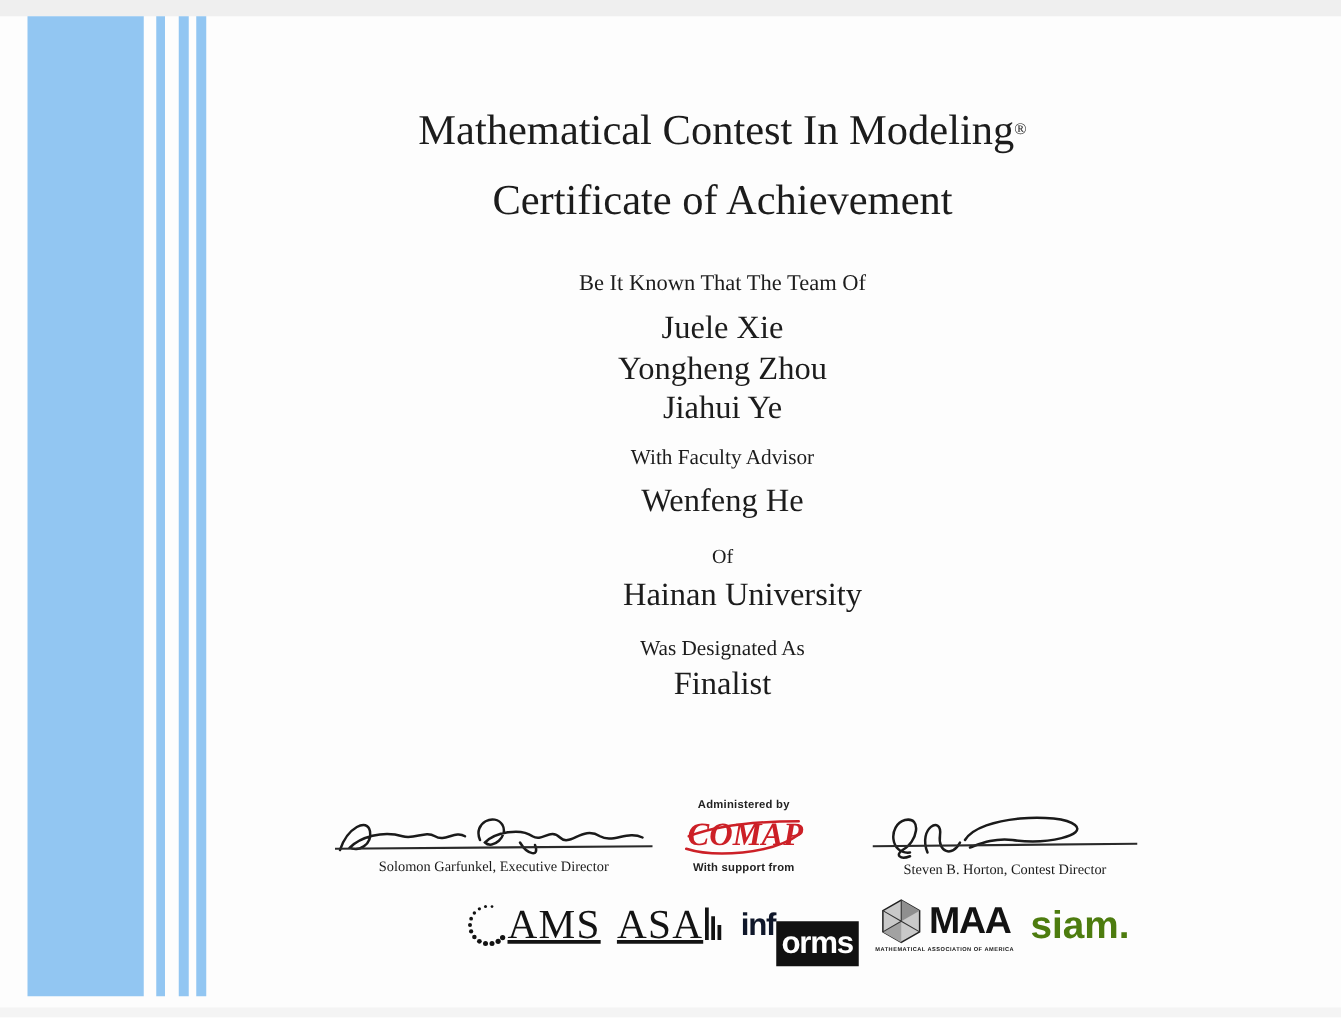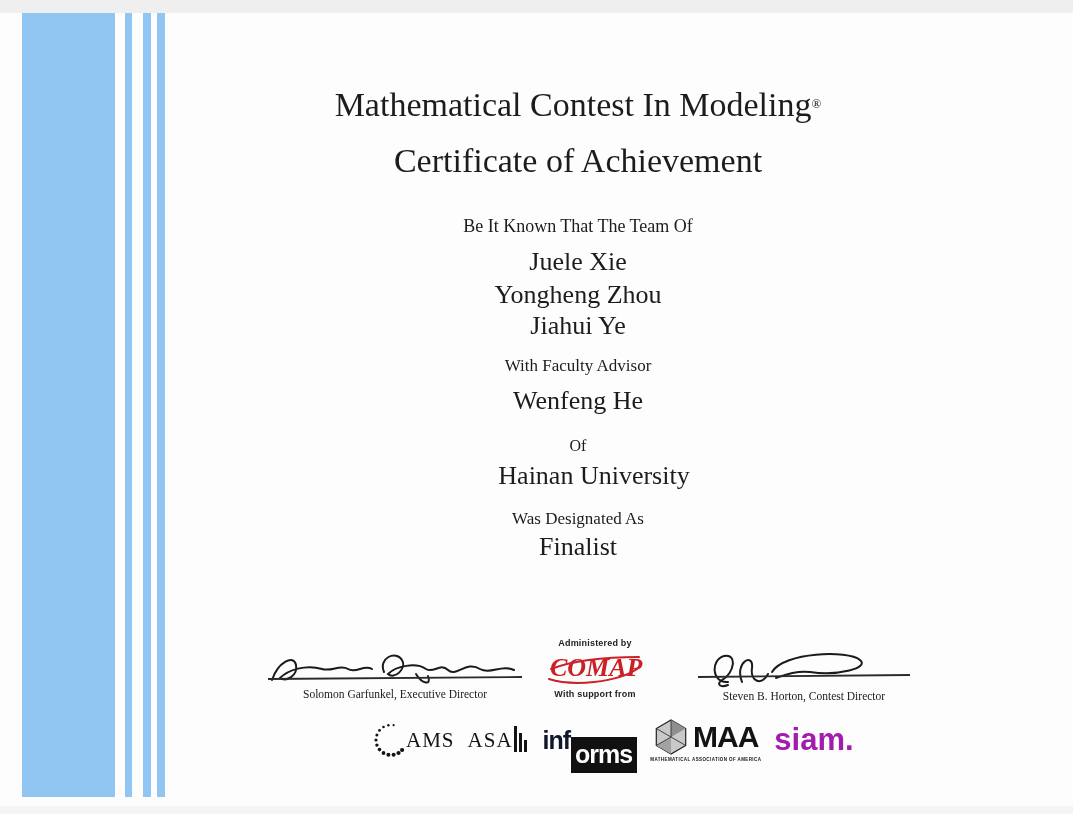--- a/index.html
+++ b/index.html
@@ -38,31 +38,31 @@
   .sigline{stroke:#2a2a2a;stroke-width:1.8;}
 
   .comap{position:absolute;left:533px;top:638px;width:124px;text-align:center;font-family:"Liberation Sans",sans-serif;}
   .tinyb{font-size:9px;font-weight:bold;color:#222;letter-spacing:.2px;}
   .comap-logo{display:block;margin:1px auto 2px;}
   .comap-text{font-family:"Liberation Serif",serif;font-style:italic;font-weight:bold;font-size:26px;fill:var(--comap-red,#cc2027);}
   .comap-swoosh{fill:none;stroke:var(--comap-red,#cc2027);stroke-width:2;stroke-linecap:round;}
 
   .logos{position:absolute;left:372px;top:717px;height:46px;display:flex;align-items:center;gap:13px;color:#131313;}
   .logo{display:flex;align-items:center;}
-  .serif-logo{font-family:"Liberation Serif",serif;font-size:21px;letter-spacing:1px;color:#131313;}
+  .serif-logo{font-family:"Liberation Serif",serif;font-size:33px;letter-spacing:1px;color:#131313;text-decoration:underline;}
   .ams svg{margin-right:-2px;}
   .asa svg{margin-left:1px;}
   .informs{font-family:"Liberation Sans",sans-serif;font-weight:bold;font-size:25px;}
   .informs .inf{color:#0f172a;letter-spacing:-1px;}
   .informs .orms{background:#111;color:#fff;padding:3px 5px 4px 4px;margin-left:1px;letter-spacing:-1px;margin-top:29px;}
   .maa{flex-direction:column;font-family:"Liberation Sans",sans-serif;}
   .maa-row{display:flex;align-items:center;gap:4px;}
   .maa-text{font-weight:bold;font-size:30px;letter-spacing:-1px;}
   .maa-sub{font-size:4.5px;font-weight:bold;letter-spacing:.4px;margin-top:1px;white-space:nowrap;}
-  .siam-text{font-family:"Liberation Sans",sans-serif;font-weight:900;font-size:31px;letter-spacing:0;color:#a21caf;}
+  .siam-text{font-family:"Liberation Sans",sans-serif;font-weight:900;font-size:31px;letter-spacing:0;color:#4d7c0f;}
 </style>
 </head>
 <body>
 
 <div class="page">
   <div class="band-top"></div>
   <div class="band-bottom"></div>
 
   <div class="stripe stripe-wide"></div>
   <div class="stripe s1"></div>

